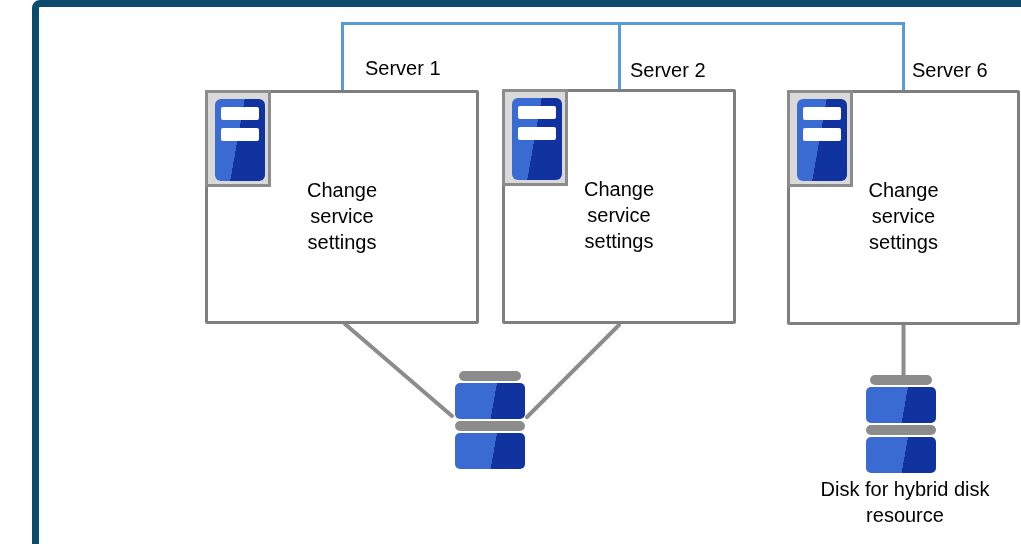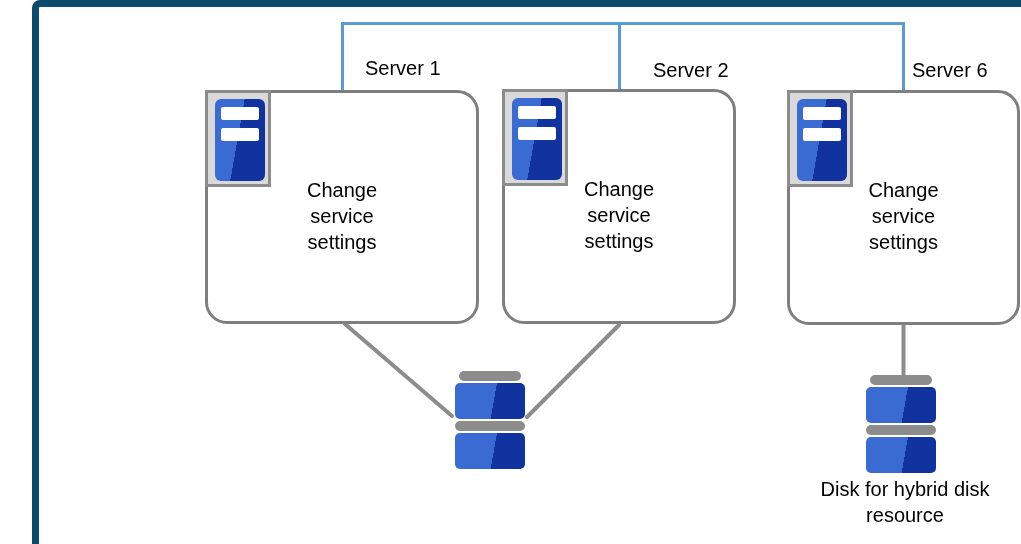--- a/index.html
+++ b/index.html
@@ -18,21 +18,21 @@
 
   .server-label{
     position:absolute;
     font-size:20px;line-height:22px;color:var(--text,#000);
     white-space:nowrap;
   }
   .server-box{
     position:absolute;
     box-sizing:border-box;
     border:3px solid var(--box-border,#7F7F7F);
-    border-radius:22px;
+    border-radius:2px;
     background:#ffffff;
   }
   .box-text{
     position:absolute;left:0;top:84px;width:100%;
     text-align:center;
     font-size:20px;line-height:26px;color:var(--text,#000);
     white-space:pre-line;
   }
   .server-icon{
     position:absolute;left:-3px;top:-3px;
@@ -80,21 +80,21 @@
 <div class="canvas">
 
   <svg class="wires" viewBox="0 0 1021 544">
     <path class="net" d="M303.5,83 L303.5,16.5 L864.5,16.5 L864.5,83 M580.5,16.5 L580.5,83"></path>
     <path class="con" d="M306,317 L413,409"></path>
     <path class="con" d="M580,318 L488,410"></path>
     <path class="con" d="M864.5,318 L864.5,371"></path>
   </svg>
 
   <div class="server-label" style="left:326px;top:50px">Server 1</div>
-  <div class="server-label" style="left:614px;top:52px">Server 2</div>
+  <div class="server-label" style="left:591px;top:52px">Server 2</div>
   <div class="server-label" style="left:873px;top:52px">Server 6</div>
 
   <div class="server-box" style="left:166px;top:83px;width:274px;height:234px">
     <div class="server-icon">
       <div class="tower">
         <div class="slot s1"></div>
         <div class="slot s2"></div>
       </div>
     </div>
     <div class="box-text">Change

